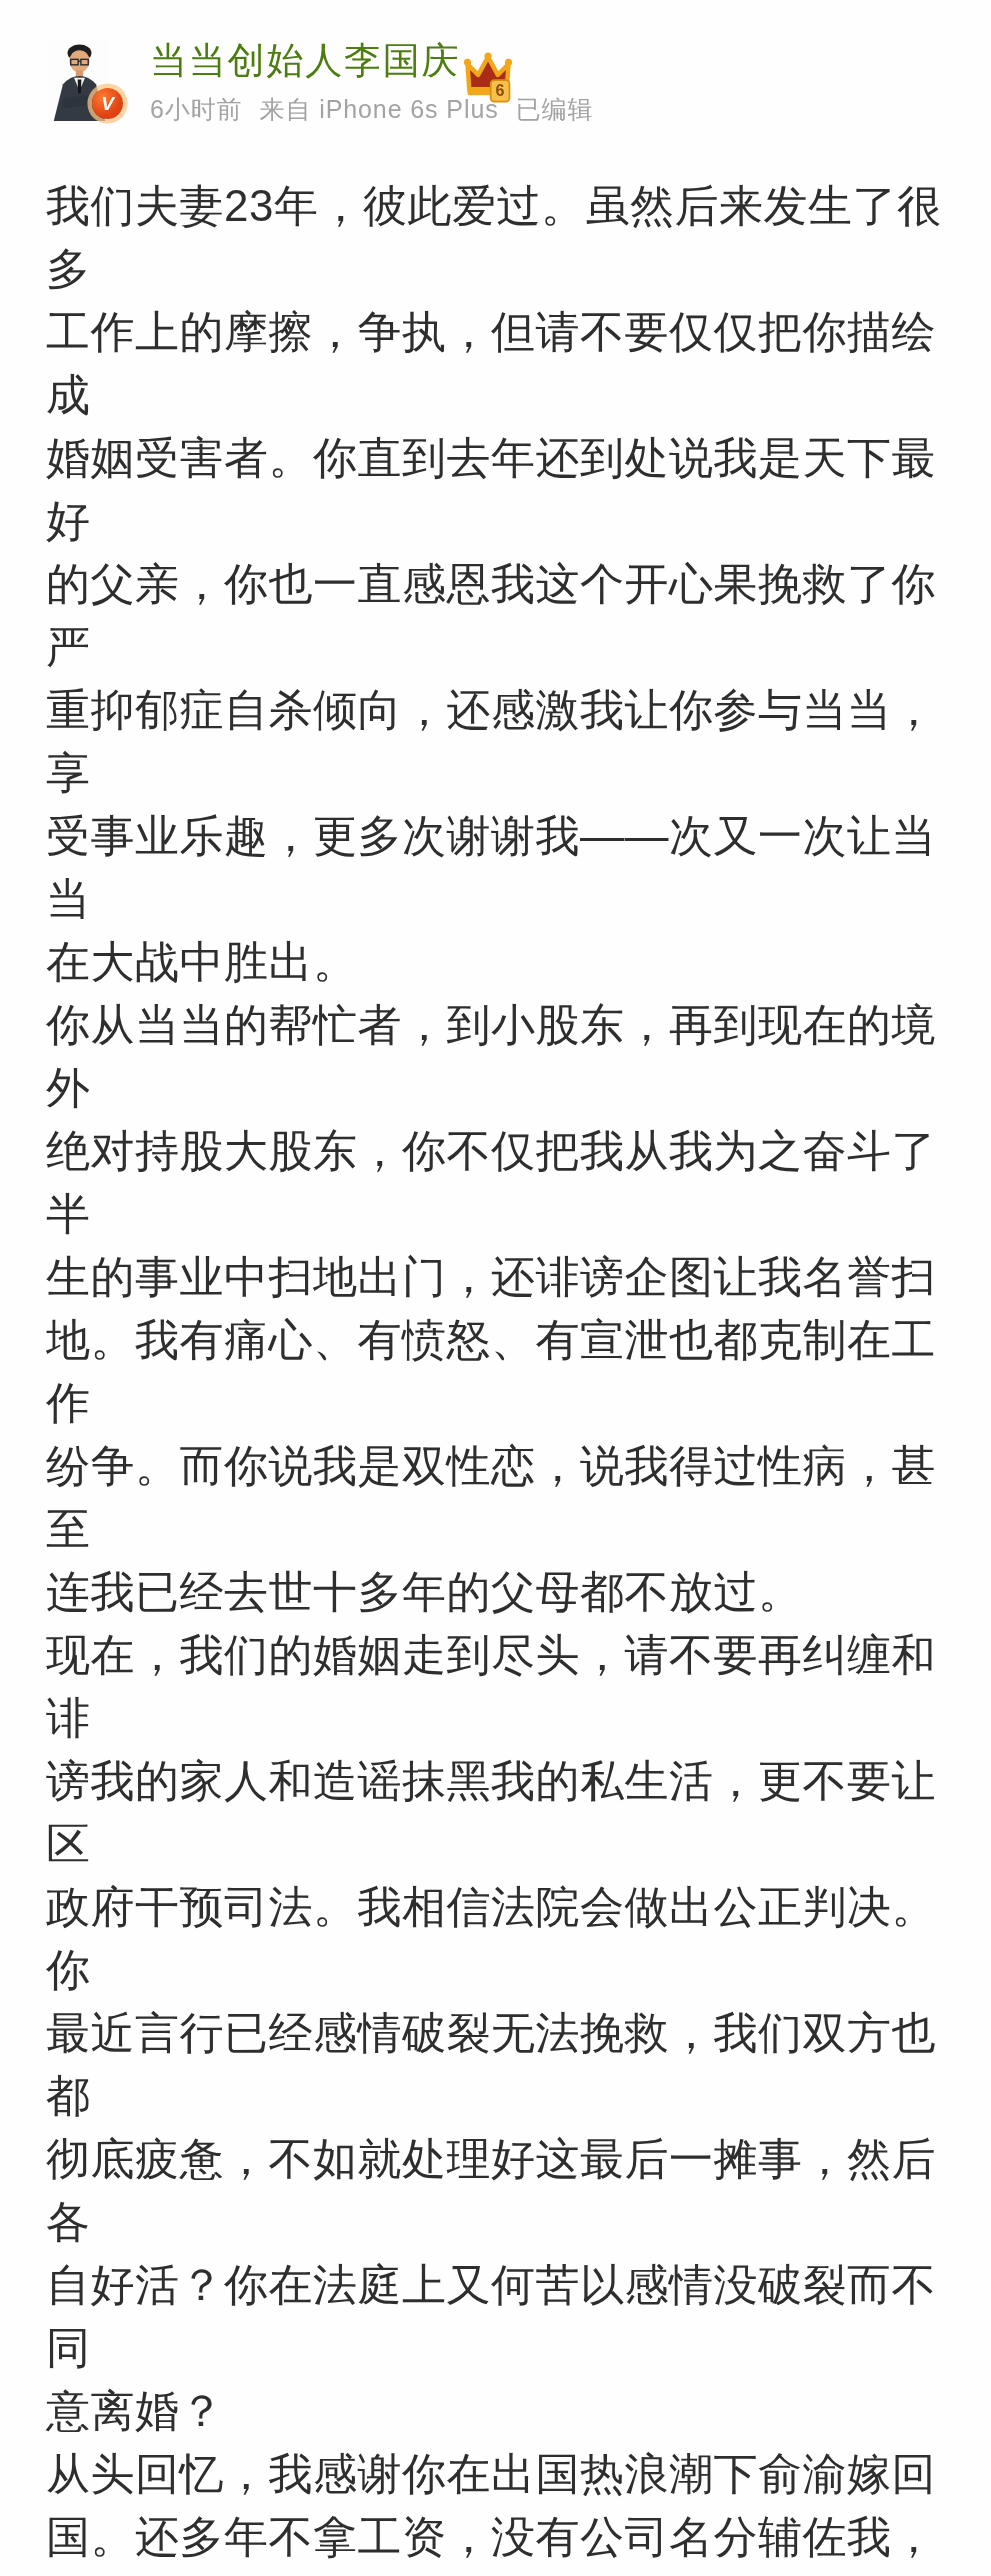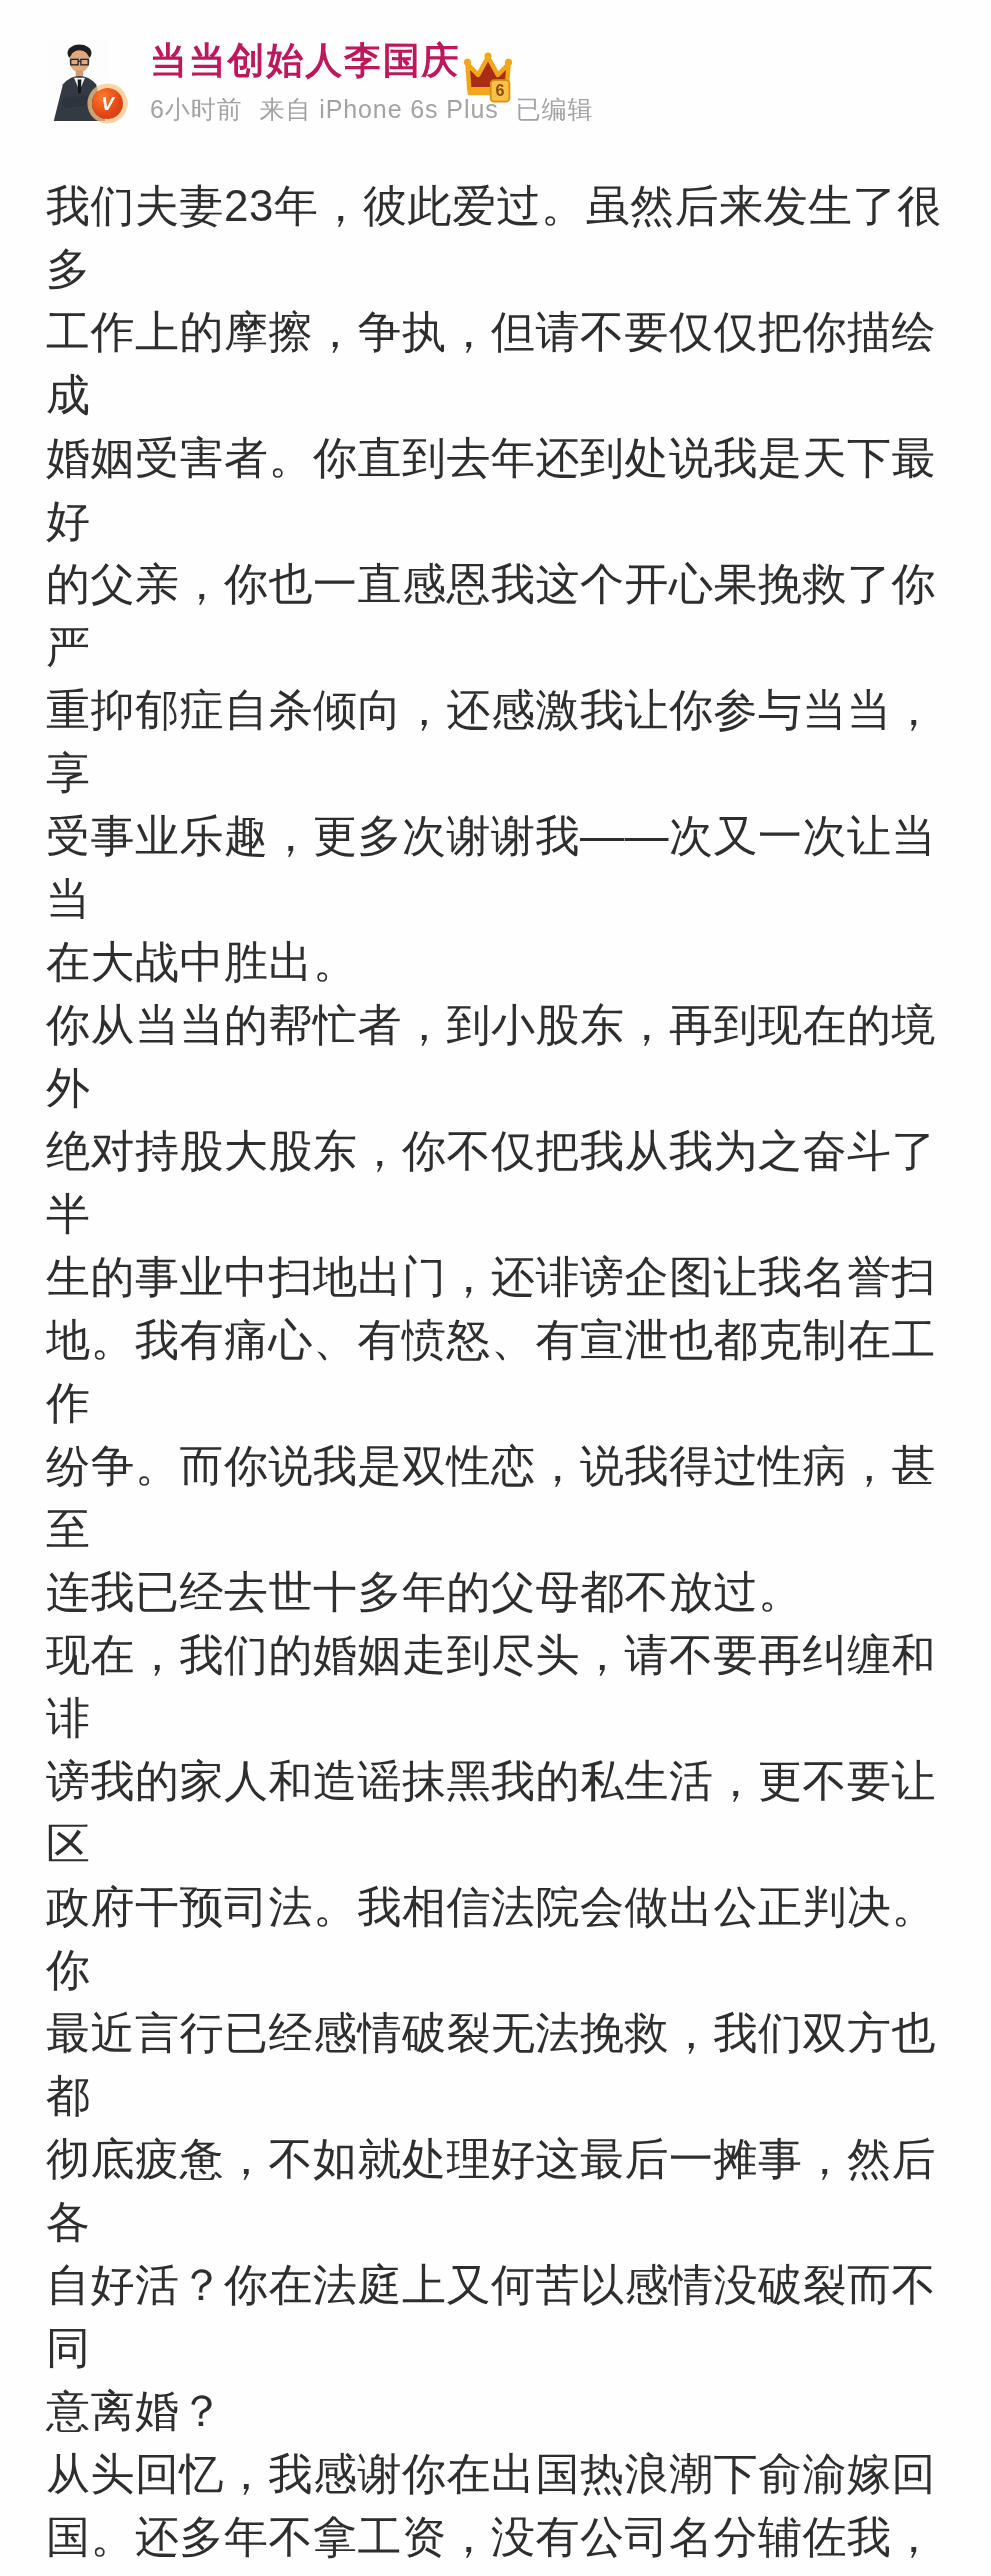--- a/index.html
+++ b/index.html
@@ -10,21 +10,21 @@
   .avatar svg{display:block;width:59px;height:81px;}
   .vbadge{
     position:absolute;left:42px;top:48px;width:31px;height:31px;border-radius:50%;
     background:radial-gradient(circle at 35% 30%, #ff7a2f 0%, #e14413 60%, #d53a10 100%);
     box-shadow:0 0 0 4.6px rgba(252,198,132,0.75);
     display:flex;align-items:center;justify-content:center;
     color:#ffffff;font-size:19px;font-weight:800;font-style:italic;line-height:1;
   }
   .username{
     position:absolute;left:150px;top:42px;font-size:37px;line-height:1;
-    color:#be185d;letter-spacing:1.8px;cursor:pointer;white-space:nowrap;font-weight:bold;
+    color:#4d7c0f;letter-spacing:1.8px;cursor:pointer;white-space:nowrap;
   }
   .crown{position:absolute;left:463px;top:50px;width:50px;height:55px;}
   .meta{
     position:absolute;left:150px;top:94px;font-size:25px;line-height:1.2;
     color:#a3a3a3;letter-spacing:0.9px;white-space:nowrap;
   }
   .meta span{margin-right:9.2px;}
 
   
   .content{

